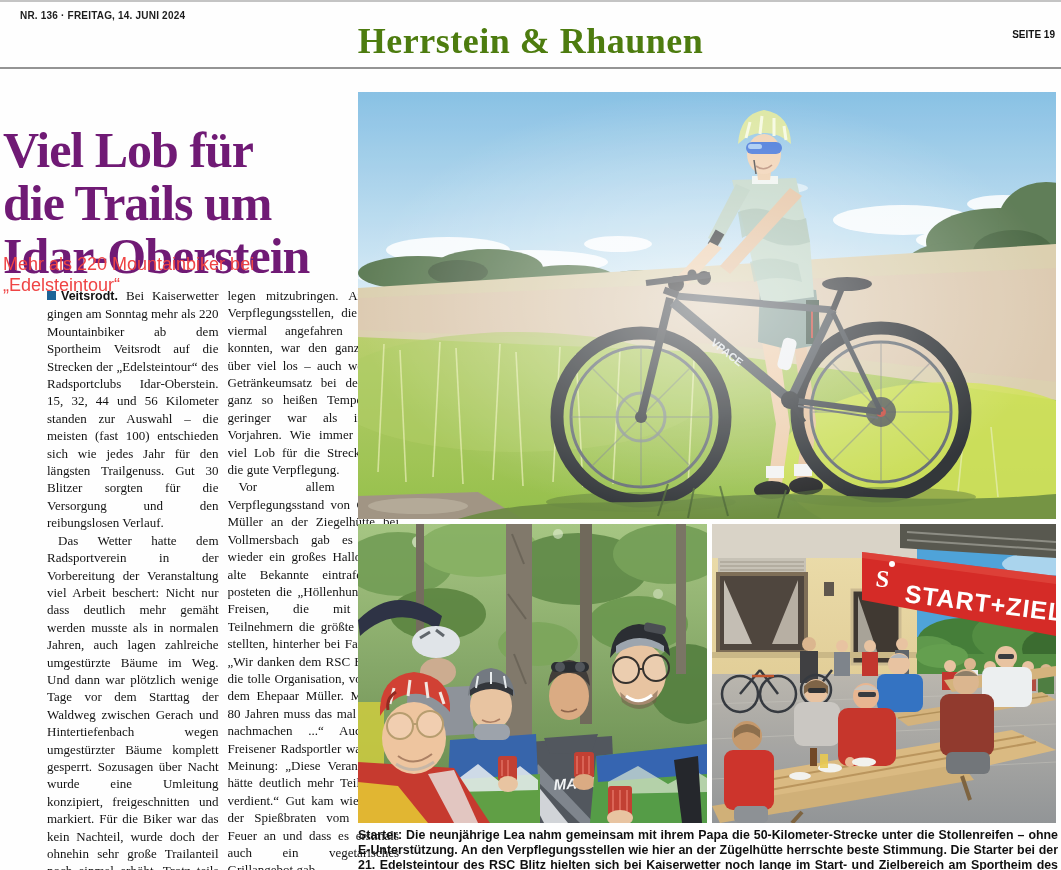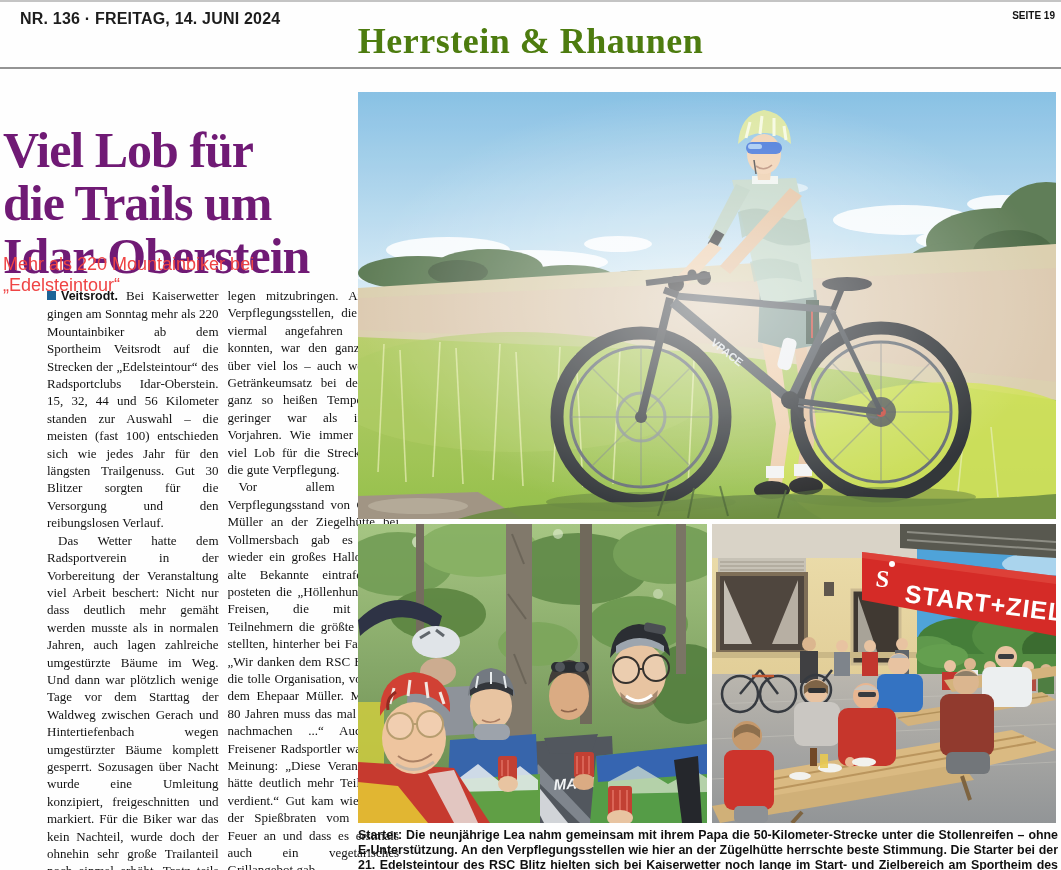--- a/index.html
+++ b/index.html
@@ -1,22 +1,22 @@
 <!DOCTYPE html>
 <html lang="de"><head>
 <meta charset="utf-8">
 <style>
   html,body{margin:0;padding:0;background:#ffffff;}
   .page{position:relative;width:1061px;height:870px;background:#fefefe;overflow:hidden;
         font-family:"Liberation Sans",sans-serif;border-top:2px solid #c4c4c4;}
   
   .masthead{position:absolute;left:8px;right:6px;top:8px;height:14px;
             display:flex;justify-content:space-between;align-items:flex-start;}
-  .edition{font-size:16px;font-weight:600;color:#1d1d1d;letter-spacing:.2px;padding-left:12px;}
-  .pagenum{font-size:10px;font-weight:700;color:#111;}
+  .edition{font-size:10px;font-weight:600;color:#1d1d1d;letter-spacing:.2px;padding-left:12px;}
+  .pagenum{font-size:10px;font-weight:700;color:#111;margin-top:19px;}
   .section-title{position:absolute;left:0;top:18px;width:100%;text-align:center;
                  font-family:"Liberation Serif",serif;font-size:36px;font-weight:700;
                  color:#4d7c0f;letter-spacing:.5px;}
   .masthead-rule{position:absolute;left:0;top:65px;width:100%;height:2px;background:#949494;}
   
   .headline{position:absolute;left:3px;top:88px;width:354px;
             font-family:"Liberation Serif",serif;font-weight:700;color:#701a75;
             font-size:50px;line-height:53px;letter-spacing:-1px;white-space:pre-line;}
   .subhead{position:absolute;left:3px;top:252px;width:354px;
            font-size:18px;color:#ef4444;}

